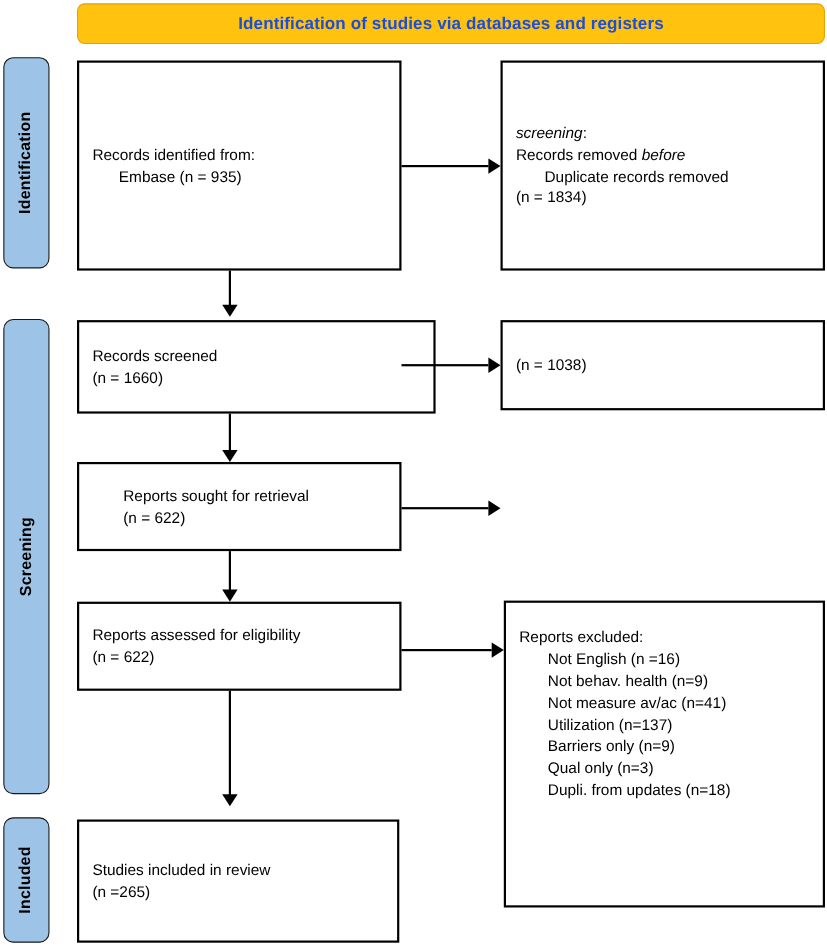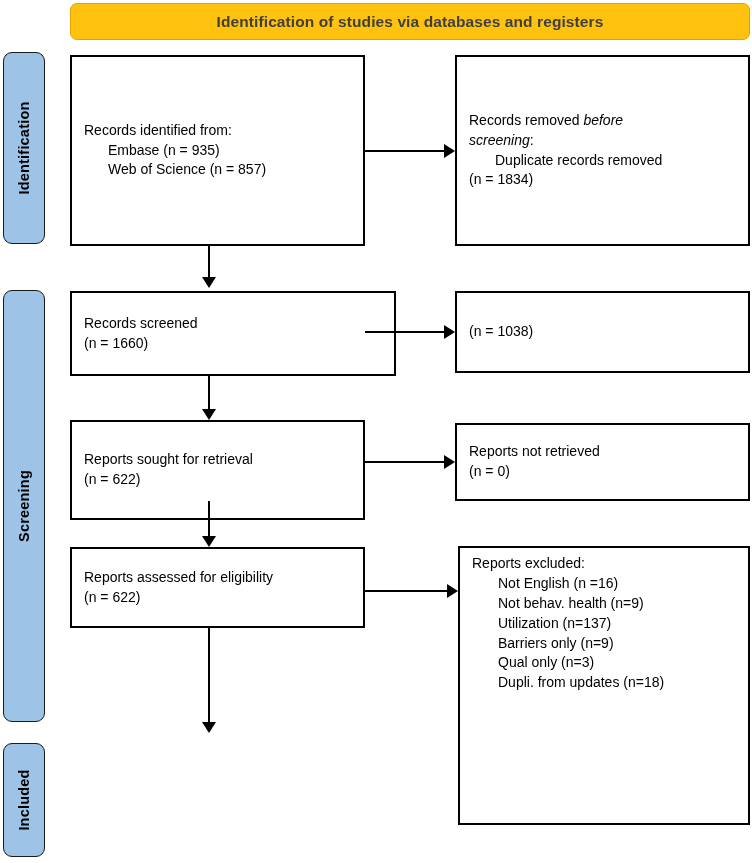--- a/index.html
+++ b/index.html
@@ -31,21 +31,21 @@
     border: 1px solid #E8A200;
     border-radius: 7px;
     box-sizing: border-box;
     display: flex;
     align-items: center;
     justify-content: center;
   }
   .banner-text {
     font-size: 15.5px;
     font-weight: bold;
-    color: #404040;
+    color: #1d4ed8;
     letter-spacing: 0.1px;
     text-align: center;
   }
 
   
   .stage {
     position: absolute;
     background: #9DC3E6;
     border: 1.6px solid #1a1a1a;
     border-radius: 9px;
@@ -85,30 +85,30 @@
   .box-line { white-space: pre; }
   .indent-1 { padding-left: 24px; }
   .indent-2 { padding-left: 26px; }
   .ital { font-style: italic; }
 
   
   #box-identified   { left: 70px;  top: 55px;  width: 295px; height: 191px; }
   #box-removed      { left: 455px; top: 55px;  width: 295px; height: 191px; }
   #box-screened     { left: 70px;  top: 291px; width: 326px; height: 85px;  }
   #box-excluded     { left: 455px; top: 291px; width: 295px; height: 82px;  }
-  #box-sought       { left: 70px;  top: 420px; width: 295px; height: 100px;  }
+  #box-sought       { left: 70px;  top: 420px; width: 295px; height: 81px; padding-left: 28px;  }
   #box-notretrieved { left: 455px; top: 423px; width: 295px; height: 78px;  }
   #box-assessed     { left: 70px;  top: 547px; width: 295px; height: 81px;  }
   #box-repexcluded  { left: 458px; top: 546px; width: 292px; height: 279px; }
   #box-included     { left: 70px;  top: 745px; width: 293px; height: 112px; }
 
   #box-repexcluded .box-inner { justify-content: flex-start; }
   #box-repexcluded {
     justify-content: flex-start;
-    padding-top: 6px;
+    padding-top: 22px;
   }
   #box-included .box-inner,
   #box-identified .box-inner { }
 
   
   .conn {
     position: absolute;
     background: #000000;
   }
   .v-line { width: 1.8px; }
@@ -144,28 +144,27 @@
     <span class="stage-label">Screening</span>
   </div>
   <div class="stage" id="stage-included">
     <span class="stage-label">Included</span>
   </div>
 
   <div class="box" id="box-identified">
     <div class="box-inner">
       <div class="box-line">Records identified from:</div>
       <div class="box-line indent-1">Embase (n = 935)</div>
-      <div class="box-line indent-1">Web of Science (n = 857)</div>
     </div>
   </div>
 
   <div class="box" id="box-removed">
     <div class="box-inner">
+      <div class="box-line"><span class="ital">screening</span><span>:</span></div>
       <div class="box-line"><span>Records removed </span><span class="ital">before</span></div>
-      <div class="box-line"><span class="ital">screening</span><span>:</span></div>
       <div class="box-line indent-2">Duplicate records removed</div>
       <div class="box-line">(n = 1834)</div>
     </div>
   </div>
 
   <div class="box" id="box-screened">
     <div class="box-inner">
       <div class="box-line">Records screened</div>
       <div class="box-line">(n = 1660)</div>
     </div>
@@ -177,46 +176,47 @@
     </div>
   </div>
 
   <div class="box" id="box-sought">
     <div class="box-inner">
       <div class="box-line">Reports sought for retrieval</div>
       <div class="box-line">(n = 622)</div>
     </div>
   </div>
 
-  <div class="box" id="box-notretrieved">
-    <div class="box-inner">
-      <div class="box-line">Reports not retrieved</div>
-      <div class="box-line">(n = 0)</div>
-    </div>
-  </div>
 
   <div class="box" id="box-assessed">
     <div class="box-inner">
       <div class="box-line">Reports assessed for eligibility</div>
       <div class="box-line">(n = 622)</div>
     </div>
   </div>
 
   <div class="box" id="box-repexcluded">
     <div class="box-inner">
       <div class="box-line">Reports excluded:</div>
       <div class="box-line indent-2">Not English (n =16)</div>
       <div class="box-line indent-2">Not behav. health (n=9)</div>
+      <div class="box-line indent-2">Not measure av/ac (n=41)</div>
       <div class="box-line indent-2">Utilization (n=137)</div>
       <div class="box-line indent-2">Barriers only (n=9)</div>
       <div class="box-line indent-2">Qual only (n=3)</div>
       <div class="box-line indent-2">Dupli. from updates (n=18)</div>
     </div>
   </div>
 
+  <div class="box" id="box-included">
+    <div class="box-inner">
+      <div class="box-line">Studies included in review</div>
+      <div class="box-line">(n =265)</div>
+    </div>
+  </div>
 
   <div class="conn h-line" style="left:365px; top:150px; width:79px;"></div>
   <div class="arrow-right" style="left:444px; top:144px;"></div>
 
   <div class="conn v-line" style="left:208px; top:246px; height:33px;"></div>
   <div class="arrow-down" style="left:202px; top:277px;"></div>
 
   <div class="conn h-line" style="left:365px; top:331px; width:79px;"></div>
   <div class="arrow-right" style="left:444px; top:325px;"></div>
 

